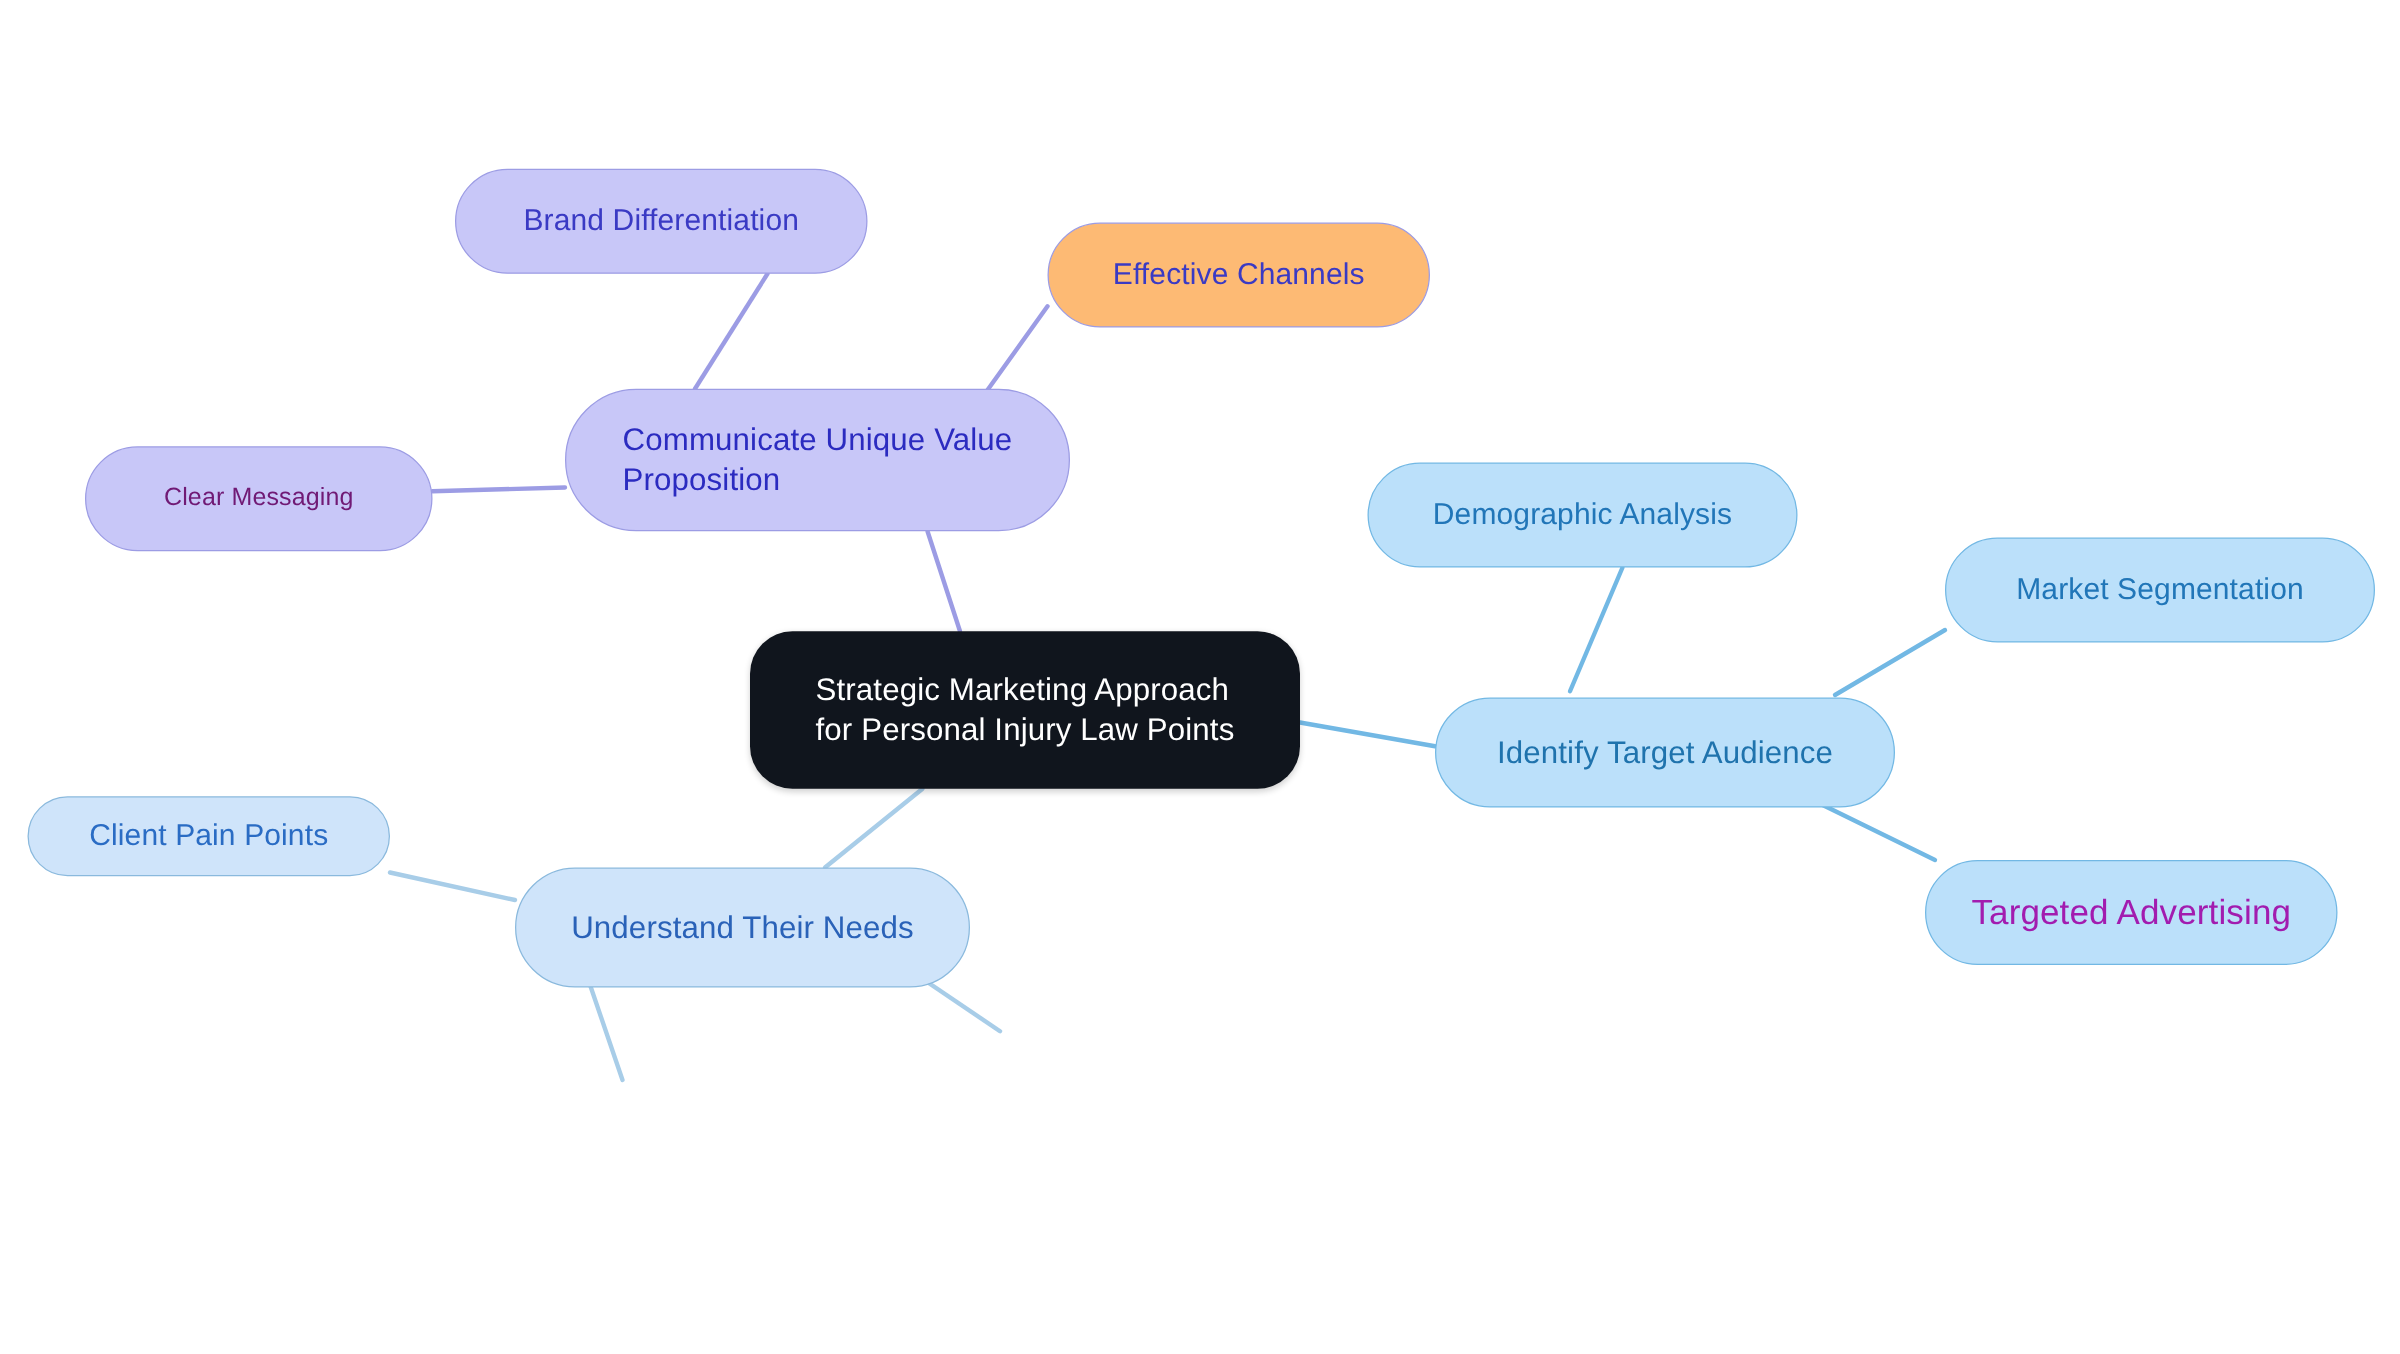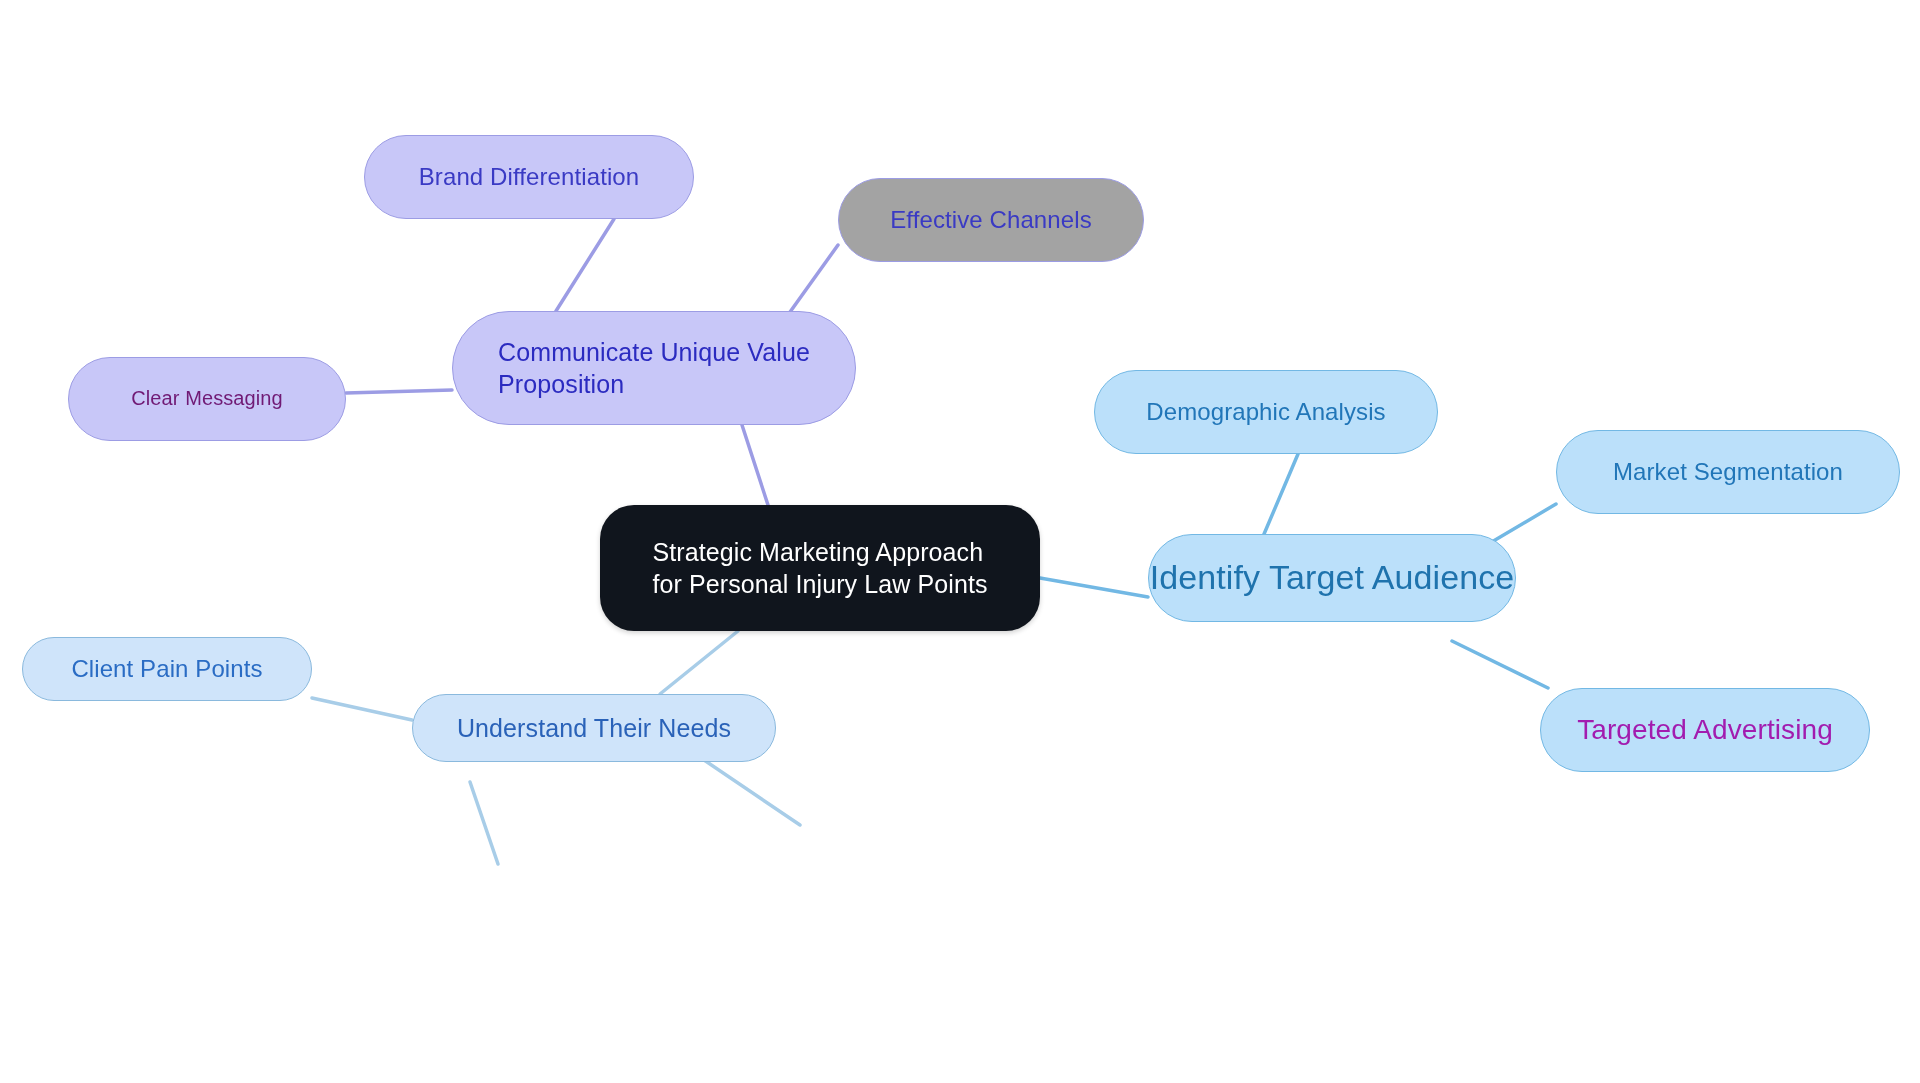--- a/index.html
+++ b/index.html
@@ -65,21 +65,21 @@
       <polyline points="738,631 660,694" fill="none" stroke="#a8cde8" stroke-width="3.5" stroke-linecap="round" stroke-linejoin="round"></polyline>
       <polyline points="412,720 312,698" fill="none" stroke="#a8cde8" stroke-width="3.5" stroke-linecap="round" stroke-linejoin="round"></polyline>
       <polyline points="470,782 498,864" fill="none" stroke="#a8cde8" stroke-width="3.5" stroke-linecap="round" stroke-linejoin="round"></polyline>
       <polyline points="704,760 800,825" fill="none" stroke="#a8cde8" stroke-width="3.5" stroke-linecap="round" stroke-linejoin="round"></polyline>
     </svg>
 <div class="node root" style="left: 600px; top: 505px; width: 440px; height: 126px; background: rgb(16, 21, 29); border-color: rgb(16, 21, 29); color: rgb(255, 255, 255); font-size: 25px;"><span>Strategic Marketing Approach
 for Personal Injury Law Points</span></div>
     <div class="node" style="left: 452px; top: 311px; width: 404px; height: 114px; background: rgb(200, 199, 248); border-color: rgb(156, 156, 228); color: rgb(43, 43, 192); font-size: 25px;"><span>Communicate Unique Value
 Proposition</span></div>
     <div class="node" style="left: 364px; top: 135px; width: 330px; height: 84px; background: rgb(200, 199, 248); border-color: rgb(156, 156, 228); color: rgb(58, 58, 196); font-size: 24px;"><span>Brand Differentiation</span></div>
-    <div class="node" style="left: 838px; top: 178px; width: 306px; height: 84px; background: #a3a3a3; border-color: rgb(156, 156, 228); color: rgb(58, 58, 196); font-size: 24px;"><span>Effective Channels</span></div>
+    <div class="node" style="left: 838px; top: 178px; width: 306px; height: 84px; background: #fdba74; border-color: rgb(156, 156, 228); color: rgb(58, 58, 196); font-size: 24px;"><span>Effective Channels</span></div>
     <div class="node" style="left: 68px; top: 357px; width: 278px; height: 84px; background: rgb(200, 199, 248); border-color: rgb(156, 156, 228); color: #701a75; font-size: 20px;"><span>Clear Messaging</span></div>
-    <div class="node" style="left: 1148px; top: 534px; width: 368px; height: 88px; background: rgb(187, 224, 250); border-color: rgb(114, 184, 228); color: rgb(31, 115, 173); font-size: 34px;"><span>Identify Target Audience</span></div>
-    <div class="node" style="left: 412px; top: 694px; width: 364px; height: 68px; background: rgb(207, 228, 250); border-color: rgb(138, 185, 221); color: rgb(42, 98, 184); font-size: 25px;"><span>Understand Their Needs</span></div>
+    <div class="node" style="left: 1148px; top: 558px; width: 368px; height: 88px; background: rgb(187, 224, 250); border-color: rgb(114, 184, 228); color: rgb(31, 115, 173); font-size: 25px;"><span>Identify Target Audience</span></div>
+    <div class="node" style="left: 412px; top: 694px; width: 364px; height: 96px; background: rgb(207, 228, 250); border-color: rgb(138, 185, 221); color: rgb(42, 98, 184); font-size: 25px;"><span>Understand Their Needs</span></div>
     <div class="node" style="left: 1556px; top: 430px; width: 344px; height: 84px; background: rgb(187, 224, 250); border-color: rgb(114, 184, 228); color: rgb(33, 118, 184); font-size: 24px;"><span>Market Segmentation</span></div>
     <div class="node" style="left: 1094px; top: 370px; width: 344px; height: 84px; background: rgb(187, 224, 250); border-color: rgb(114, 184, 228); color: rgb(33, 118, 184); font-size: 24px;"><span>Demographic Analysis</span></div>
     <div class="node" style="left: 1540px; top: 688px; width: 330px; height: 84px; background: rgb(187, 224, 250); border-color: rgb(114, 184, 228); color: #a21caf; font-size: 28px;"><span>Targeted Advertising</span></div>
     <div class="node" style="left: 22px; top: 637px; width: 290px; height: 64px; background: rgb(207, 228, 250); border-color: rgb(138, 185, 221); color: rgb(42, 108, 196); font-size: 24px;"><span>Client Pain Points</span></div>
   </div>
 
 </body></html>

